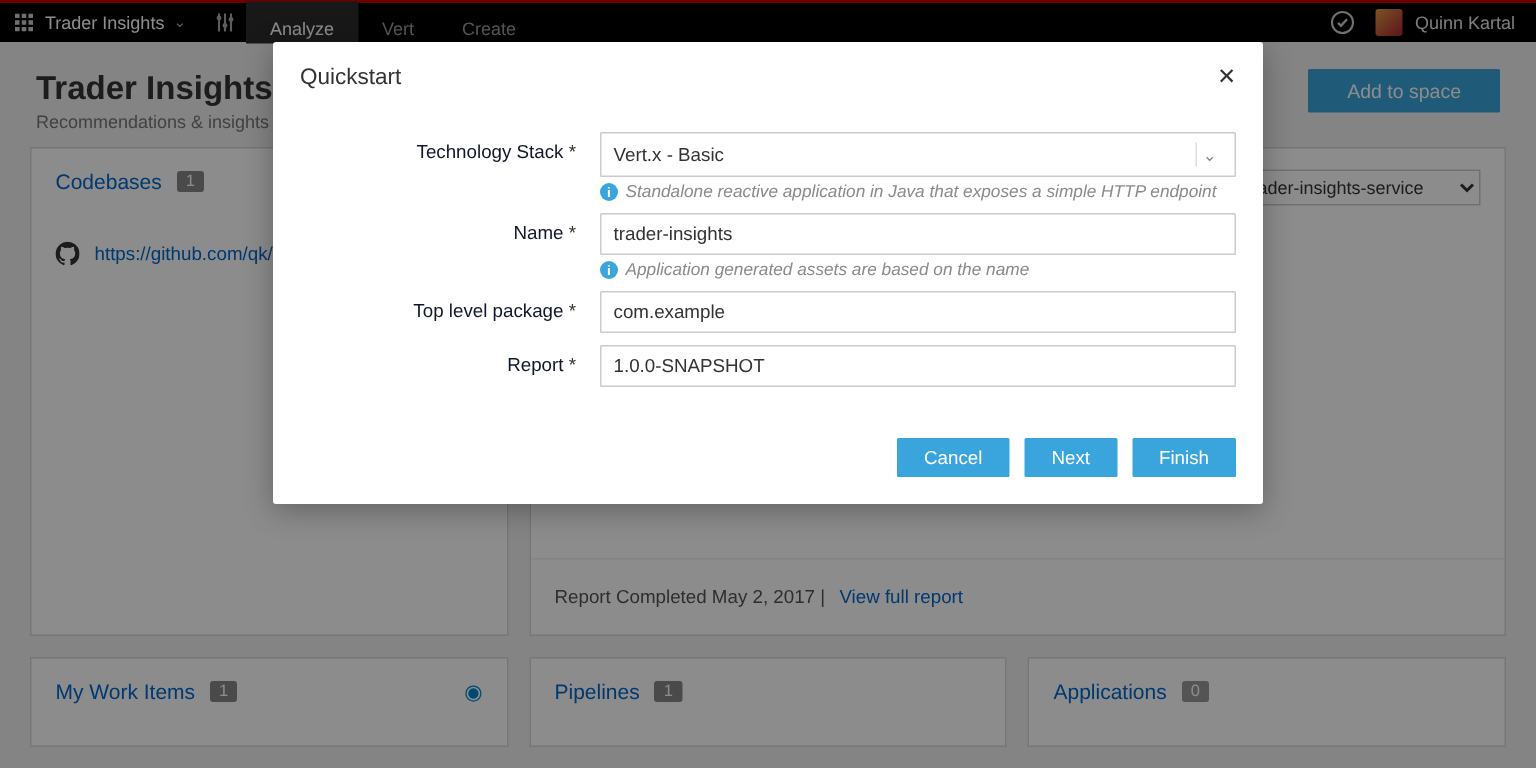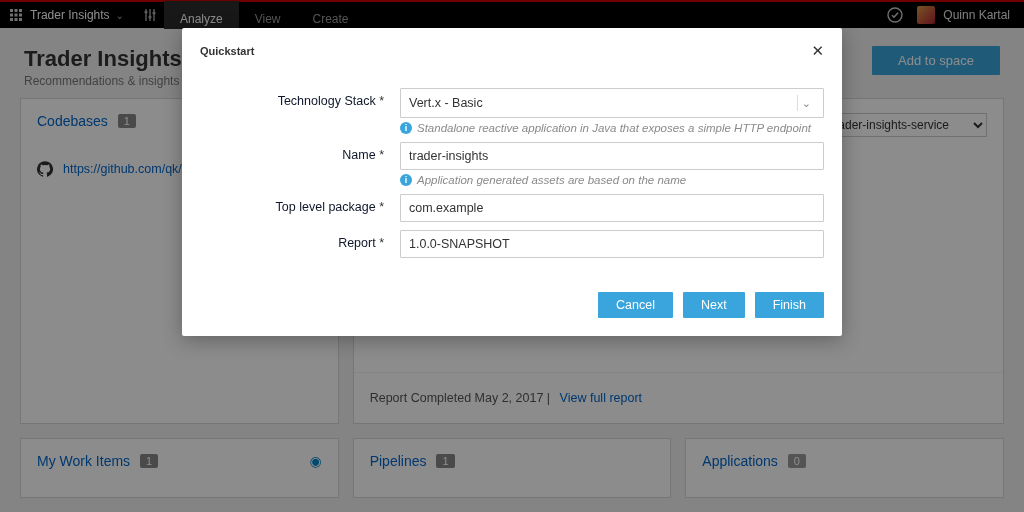--- a/index.html
+++ b/index.html
@@ -42,21 +42,21 @@
   .stack-list { padding: 8px 0 0; }
   .stack-item { padding: 10px 16px; font-size: 12.5px; color:#444; }
   .stack-foot { margin-top:auto; padding: 18px 16px; border-top:1px solid #eee; font-size:12.5px; color:#555; }
   .stack-foot a { color:#06c; text-decoration:none; margin-left:6px; }
   .target-icon { color:#0088ce; font-size:14px; }
   .gh-icon svg { display:block; }
   
   .overlay { position:absolute; inset:0; background: rgba(0,0,0,0.45); display:flex; align-items:flex-start; justify-content:center; padding-top: 28px; }
   .modal { background:#fff; width: 660px; border-radius:2px; box-shadow: 0 4px 20px rgba(0,0,0,.3); }
   .modal .m-head { display:flex; align-items:center; padding: 14px 18px 14px; }
-  .modal .m-head h2 { font-size: 11px; font-weight:700; color:#333; }
+  .modal .m-head h2 { font-size: 15px; font-weight:400; color:#333; }
   .modal .m-head .close { margin-left:auto; cursor:pointer; color:#333; font-size:15px; }
   .modal .m-body { padding: 14px 18px 26px; }
   .field-row { display:flex; align-items:flex-start; margin-bottom: 8px; }
   .field-label { width: 200px; text-align:right; padding-right: 16px; font-size: 12.5px; color:#0f172a; padding-top: 6px; }
   .field-label::after { content: " *"; color:#333; }
   .field-ctl { flex:1; }
   .field-ctl input, .field-ctl .sel {
     width: 100%; border: 1px solid #ccc; padding: 6px 8px; font-size: 12.5px; color:#333;
     background:#fff; border-radius:1px;
   }
@@ -97,21 +97,21 @@
             <line x1="11" y1="1" x2="11" y2="13"></line>
           </g>
           <g fill="#aaa">
             <circle cx="3" cy="4" r="1.6"></circle>
             <circle cx="7" cy="9" r="1.6"></circle>
             <circle cx="11" cy="5" r="1.6"></circle>
           </g>
         </svg>
     </span>
     <span class="tab active">Analyze</span>
-    <span class="tab">View</span>
+    <span class="tab">Vert</span>
     <span class="tab">Create</span>
   </div>
   <span class="spacer"></span>
   <span class="status-icon">
     <svg width="16" height="16" viewBox="0 0 16 16">
         <circle cx="8" cy="8" r="7" fill="none" stroke="#ccc" stroke-width="1.4"></circle>
         <path d="M5 8.2 7 10.2 11 5.8" fill="none" stroke="#ccc" stroke-width="1.6"></path>
       </svg>
   </span>
   <div class="user">

